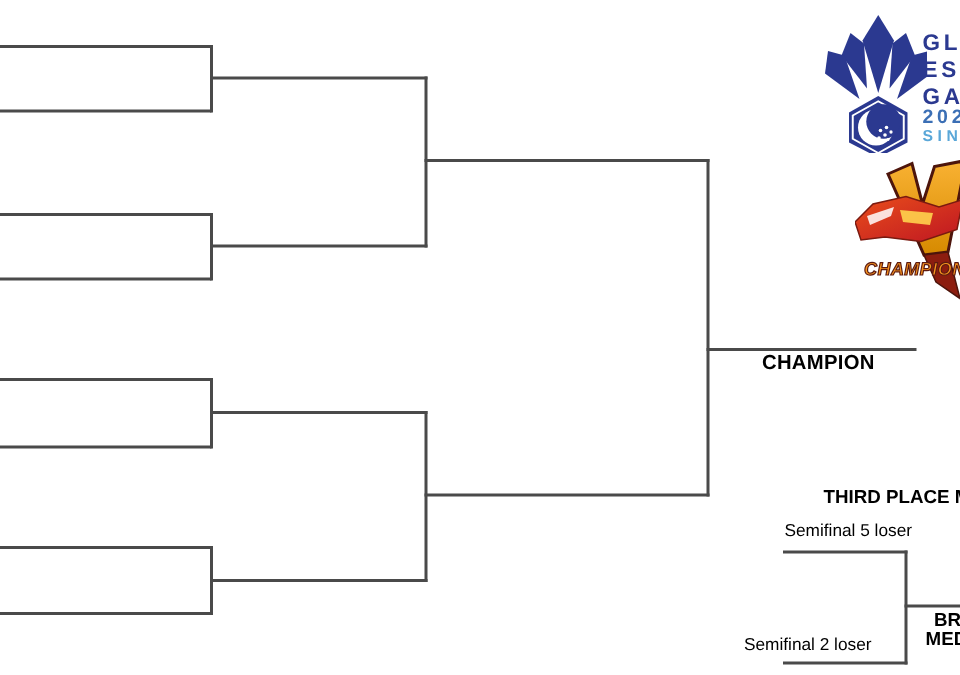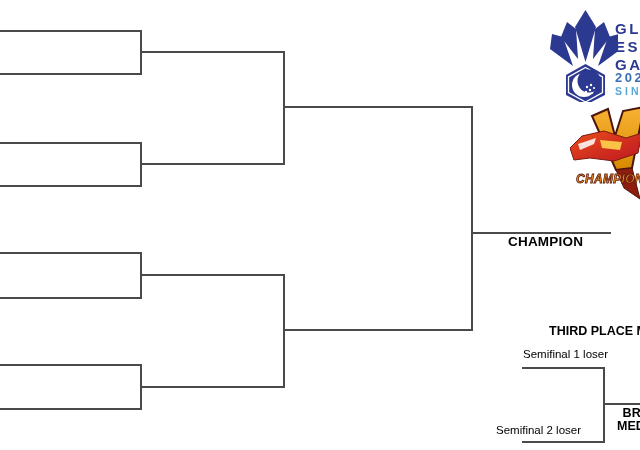--- a/index.html
+++ b/index.html
@@ -59,21 +59,21 @@
   <div class="vline" style="left:283px;top:274px;height:113.5px"></div>
 
   <div class="hline" style="left:283px;top:106px;width:190px"></div>
   <div class="hline" style="left:283px;top:329px;width:190px"></div>
   <div class="vline" style="left:471px;top:106px;height:225px"></div>
 
   <div class="hline" style="left:471px;top:232px;width:140px"></div>
   <div class="lbl bold" id="champion-label">CHAMPION</div>
 
   <div class="lbl bold" id="third-title">THIRD PLACE MATCH</div>
-  <div class="lbl" id="sf1-loser">Semifinal 1 loser</div>
+  <div class="lbl" id="sf1-loser">Semifinal 5 loser</div>
   <div class="lbl" id="sf2-loser">Semifinal 2 loser</div>
 
   <div class="hline" style="left:522px;top:367px;width:83px"></div>
   <div class="hline" style="left:522px;top:441px;width:83px"></div>
   <div class="vline" style="left:603px;top:367px;height:75.5px"></div>
   <div class="hline" style="left:603px;top:403px;width:40px"></div>
 
   <div class="lbl bold" id="bronze-label">
     <span>BRONZE</span><br>
     <span>MEDALIST</span>

